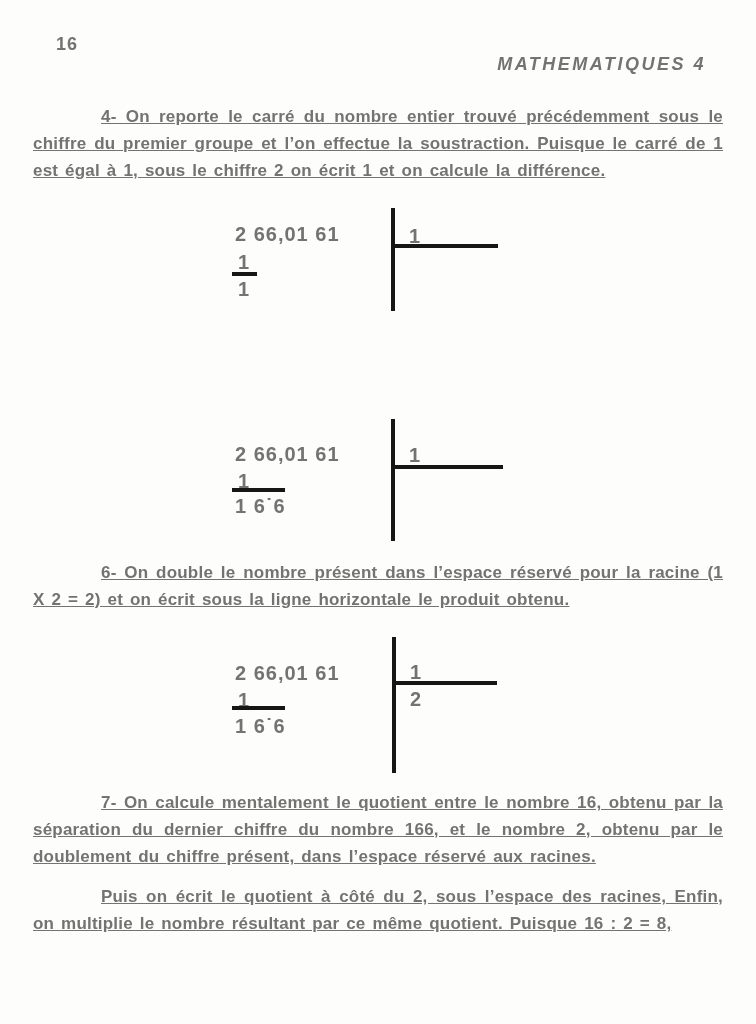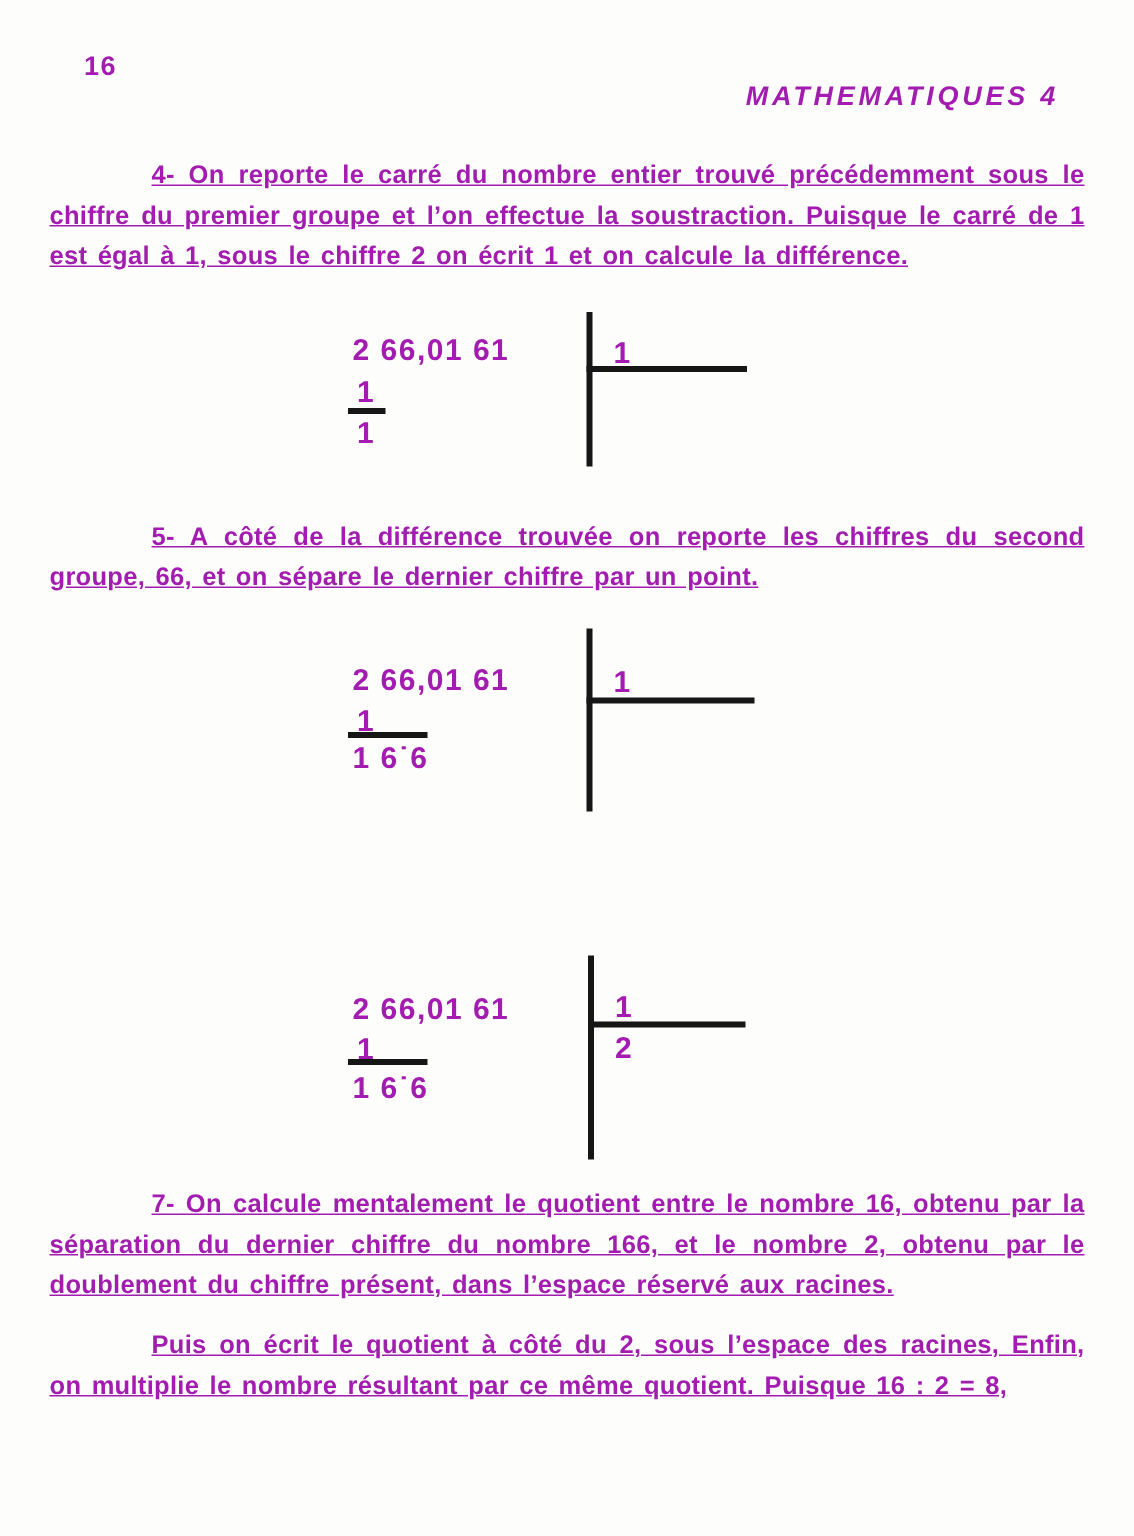--- a/index.html
+++ b/index.html
@@ -1,21 +1,21 @@
 <!DOCTYPE html>
 <html><head>
 <meta charset="utf-8">
 <style>
   html,body{margin:0;padding:0;background:#ffffff;}
   .page{
     position:relative;
     width:756px;height:1024px;
     background:#fdfdfc;
     font-family:"Liberation Sans", sans-serif;
-    color:#a21caf;
+    color:#737373;
     overflow:hidden;
   }
   
   .pg-num{
     position:absolute;left:56px;top:34px;
     font-size:18px;font-weight:700;letter-spacing:1px;
   }
   .pg-title{
     position:absolute;right:50px;top:34px;
     font-size:18px;font-weight:700;font-style:italic;letter-spacing:2.5px;
@@ -86,32 +86,32 @@
   <div class="diagram d1">
     <span class="num radicand">2 66,01 61</span>
     <span class="num subtrahend">1</span>
     <div class="rule minus-line"></div>
     <span class="num remainder">1</span>
     <div class="rule vbar"></div>
     <span class="num root">1</span>
     <div class="rule root-line"></div>
   </div>
 
-  <p class="para p5">5- A côté de la différence trouvée on reporte les chiffres du second groupe, 66, et on sépare le dernier chiffre par un point.</p>
 
   <div class="diagram d2">
     <span class="num radicand">2 66,01 61</span>
     <span class="num subtrahend">1</span>
     <div class="rule minus-line"></div>
     <span class="num remainder">1 6˙6</span>
     <div class="rule vbar"></div>
     <span class="num root">1</span>
     <div class="rule root-line"></div>
   </div>
 
+  <p class="para p6">6- On double le nombre présent dans l’espace réservé pour la racine (1 X 2 = 2) et on écrit sous la ligne horizontale le produit obtenu.</p>
 
   <div class="diagram d3">
     <span class="num radicand">2 66,01 61</span>
     <span class="num subtrahend">1</span>
     <div class="rule minus-line"></div>
     <span class="num remainder">1 6˙6</span>
     <div class="rule vbar"></div>
     <span class="num root">1</span>
     <div class="rule root-line"></div>
     <span class="num doubled">2</span>

